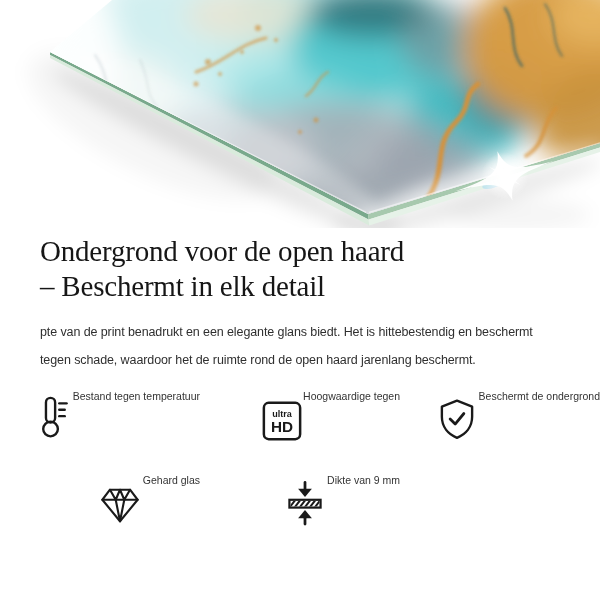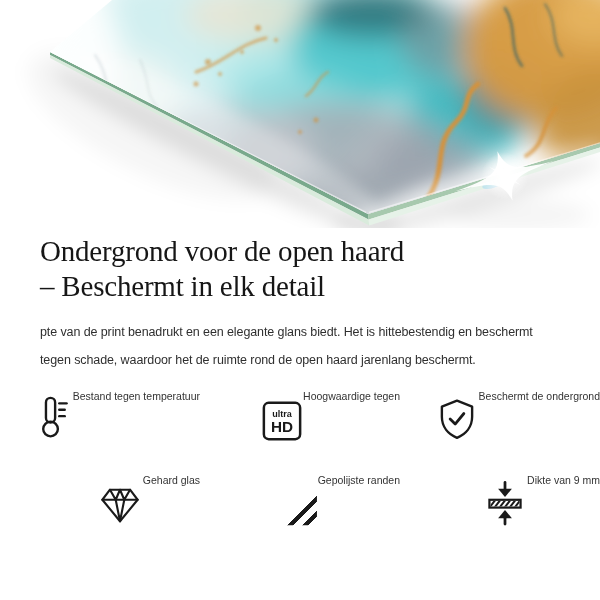--- a/index.html
+++ b/index.html
@@ -194,26 +194,20 @@
           <path d="M13.5 6 H34.5 L42.5 16.5 L24 39 L5.5 16.5 Z"></path>
           <path d="M5.5 16.5 H42.5"></path>
           <polyline points="13.5,6 19.5,16.5 24,6 28.5,16.5 34.5,6"></polyline>
           <path d="M19.5 16.5 L24 39"></path>
           <path d="M28.5 16.5 L24 39"></path>
         </svg>
       </div>
       <div class="flabel">Gehard glas</div>
     </div>
 
-    <div class="feature">
-      <div class="ficon">
-        <div class="stripes"></div>
-      </div>
-      <div class="flabel">Gepolijste randen</div>
-    </div>
 
     <div class="feature">
       <div class="ficon">
         <svg width="44" height="46" viewBox="0 0 48 48">
           <defs>
               <clipPath id="barclip">
                 <rect x="8.2" y="21.7" width="31.6" height="6.1"></rect>
               </clipPath>
             </defs>
           <path d="M24 1.5 V9" stroke="#1a1a1a" stroke-width="3" stroke-linecap="round"></path>

